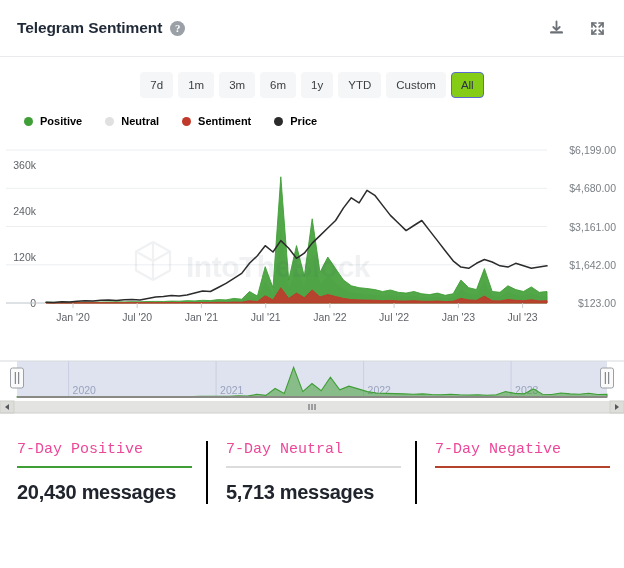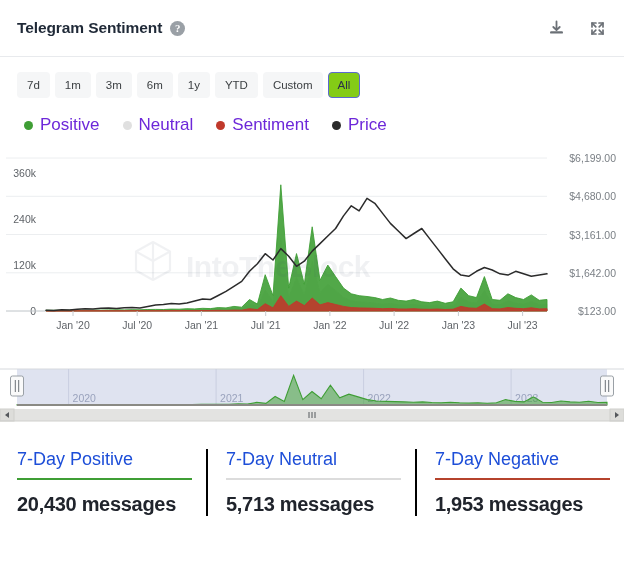--- a/index.html
+++ b/index.html
@@ -28,21 +28,21 @@
     background: #9aa0a6; color:#fff;
     font-size: 11px; font-weight: 700; line-height: 15px;
     text-align: center; margin-left: 8px; cursor: pointer;
     font-family: "Liberation Serif", serif;
   }
   .header-actions { margin-left:auto; display:flex; align-items:center; gap:21px; }
   .icon-btn { width:20px; height:20px; display:flex; align-items:center; justify-content:center; cursor:pointer; }
   .icon-btn svg { display:block; }
 
   
-  .ranges { display:flex; align-items:center; gap:5px; padding: 15px 17px 0 17px; }
+  .ranges { display:flex; align-items:center; gap:5px; padding: 15px 17px 0 17px; justify-content: center; }
   .range-btn {
     min-width: 30px; height: 26px;
     padding: 0 9px;
     background: #f5f6f7;
     border: 1px solid transparent;
     border-radius: 4px;
     font-size: 11.5px; color:#3c4043;
     display:flex; align-items:center; justify-content:center;
     cursor:pointer;
     font-family:"Liberation Sans", sans-serif;
@@ -50,40 +50,40 @@
   .range-btn.active {
     background: #84cc16;
     border: 1.4px solid #5b6ad0;
     color:#2b2f4a;
   }
 
   
   .legend { display:flex; align-items:center; gap:23px; padding: 17px 17px 0 24px; }
   .legend-item { display:flex; align-items:center; gap:7px; cursor:pointer; }
   .legend-dot { width:9px; height:9px; border-radius:50%; }
-  .legend-label { font-size:17px; color:#6d28d9; }
+  .legend-label { font-size:11px; color:#000000;font-weight:bold; }
 
   
   .chart-wrap { position:relative; width:624px; height:215px; margin-top:11px; }
   .chart-svg { position:absolute; left:0; top:0; }
   .watermark {
     position:absolute; left:130px; top:238px;
     display:flex; align-items:flex-end; gap:10px;
     opacity:0.07; pointer-events:none;
   }
   .wm-text { font-size:30px; font-weight:700; color:#3d4a63; letter-spacing:-0.5px; }
 
   
   .nav-wrap { position:relative; width:616px; height:58px; margin-top:4px; }
 
   
   .stats { display:flex; padding: 26px 0 0 0; }
   .stat { flex:1; padding: 0 14px 0 17px; position:relative; }
   .stat + .stat { border-left: 2px solid #000000; padding-left:18px; }
-  .stat-label { font-size:18px; color:#1d4ed8; margin-bottom:8px; }
+  .stat-label { font-size:15px; color:#ec4899; margin-bottom:8px;font-family:Liberation Mono, monospace; }
   .stat-rule { height:2px; width:100%; margin-bottom:13px; }
   .stat-value { font-size:20px; font-weight:700; color:#20242c; letter-spacing:-0.3px; }
 </style>
 </head>
 <body>
 
 <div class="card">
 
   <div class="header">
     <div class="title">Telegram Sentiment</div>
@@ -239,17 +239,16 @@
       <div class="stat-value">20,430 messages</div>
     </div>
     <div class="stat">
       <div class="stat-label">7-Day Neutral</div>
       <div class="stat-rule" style="background:#dcdcdc"></div>
       <div class="stat-value">5,713 messages</div>
     </div>
     <div class="stat">
       <div class="stat-label">7-Day Negative</div>
       <div class="stat-rule" style="background:#b5432c"></div>
-      <div class="stat-value">1,953 messages</div>
     </div>
   </div>
 
 </div>
 
 </body></html>

